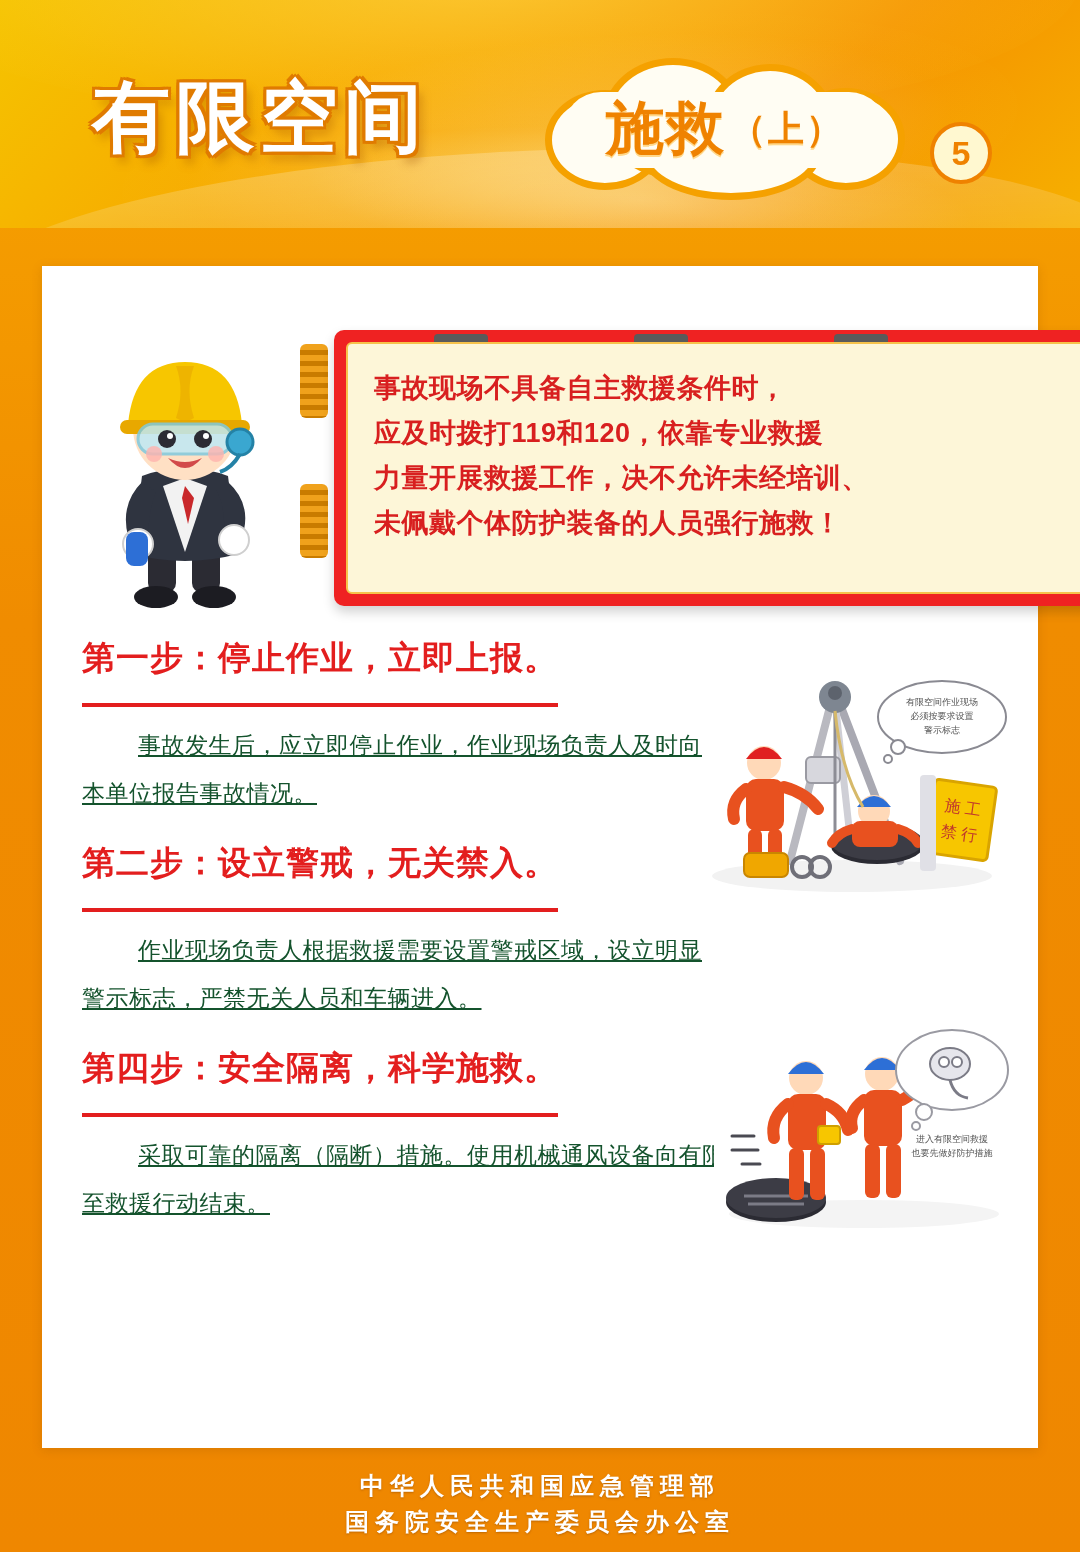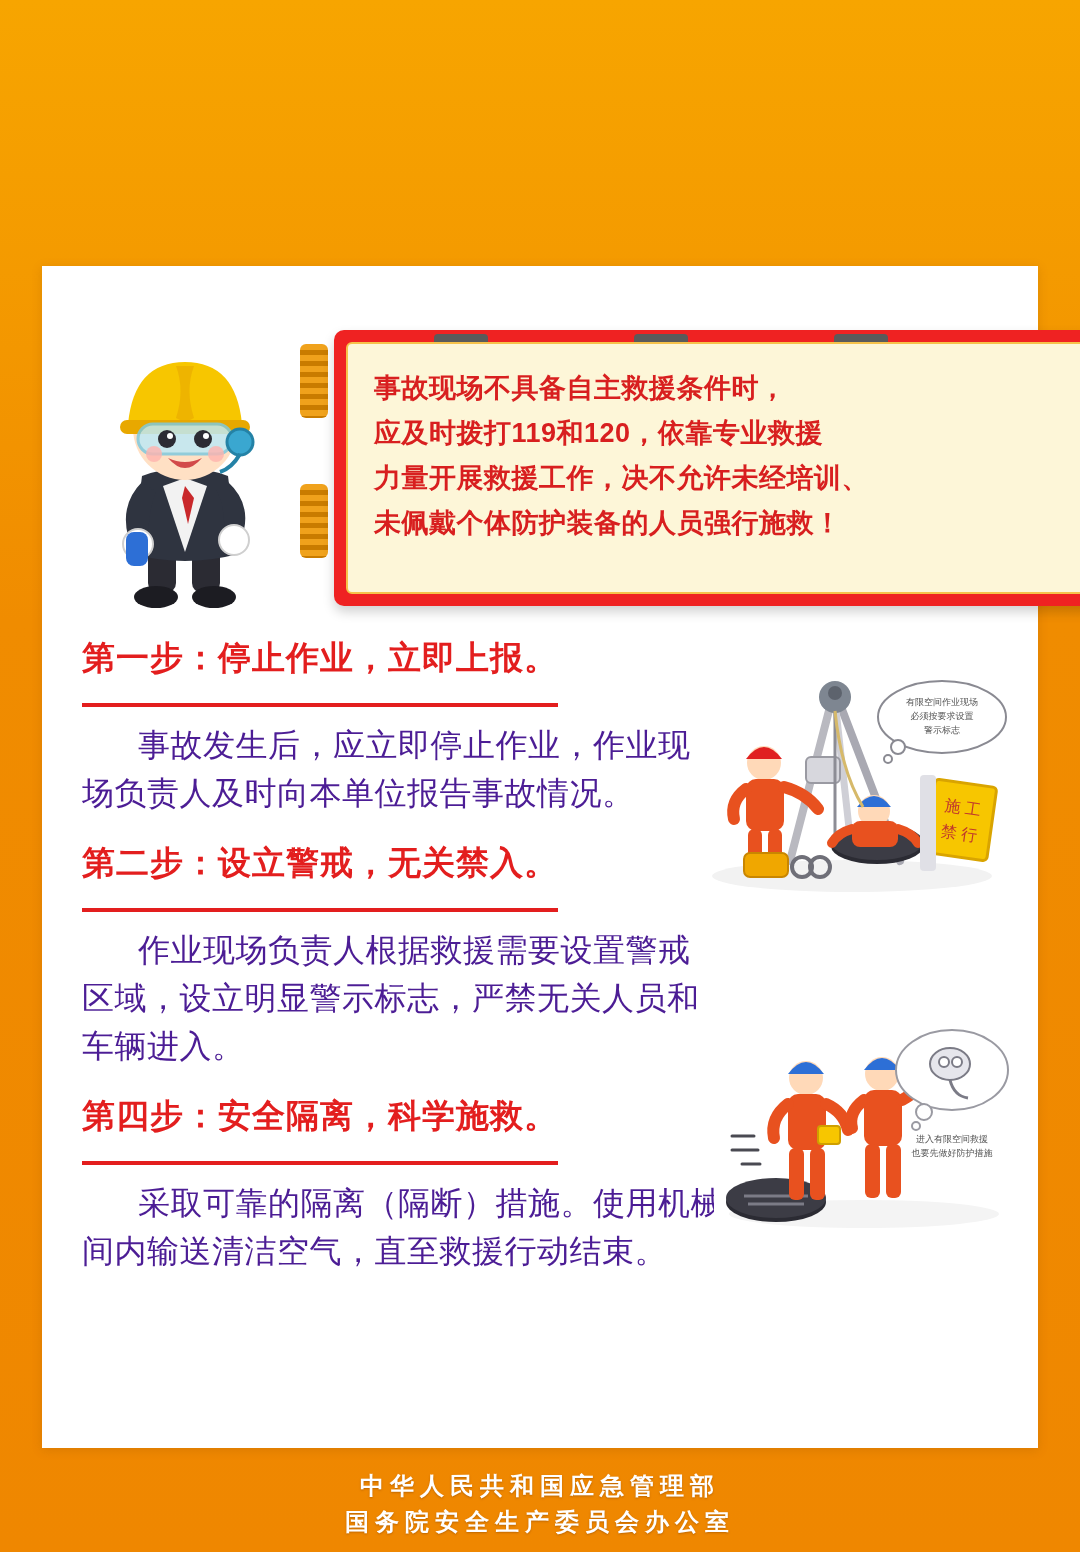--- a/index.html
+++ b/index.html
@@ -241,26 +241,27 @@
     font-weight: bold;
     color: #e31e1e;
     letter-spacing: 1px;
     display: inline-block;
     border-bottom: 4px solid #e31e1e;
     padding-bottom: 22px;
     margin-bottom: 14px;
     white-space: nowrap;
   }
   .step-body {
-    font-size: 32px;
+    font-size: 23px;
     line-height: 48px;
-    color: #4c1d95;
+    color: #14532d;
     text-indent: 56px;
     letter-spacing: .5px;
     max-width: 640px;
+    text-decoration: underline;
   }
   .step.wide .step-body { max-width: 910px; }
   .step + .step { margin-top: 24px; }
 
   .illus {
     position: absolute;
     background: #ffffff;
   }
   .illus svg { display: block; }
 
@@ -277,20 +278,43 @@
     letter-spacing: 6px;
     font-weight: bold;
     text-shadow: 0 1px 2px rgba(140,70,0,.5);
   }
 </style>
 </head>
 <body>
 
 <div class="poster">
 
+  <div class="header">
+    <div class="swoosh sw1"></div>
+    <div class="swoosh sw2"></div>
+    <div class="swoosh sw3"></div>
+    <div class="header-curve"></div>
+
+    <div class="main-title">有限空间</div>
+
+    <div class="cloud">
+      <div class="lobe l1"></div>
+      <div class="lobe l2"></div>
+      <div class="lobe l3"></div>
+      <div class="lobe l4"></div>
+      <div class="lobe l5"></div>
+      <div class="inner"></div>
+      <div class="cloud-text">
+        <span>施救</span>
+        <span class="suffix">（上）</span>
+      </div>
+    </div>
+
+    <div class="num-badge">5</div>
+  </div>
 
   <div class="card">
 
     <div class="mascot">
       <svg width="190" height="280" viewBox="0 0 190 280" xmlns="http://www.w3.org/2000/svg">
 
         <rect x="58" y="205" width="28" height="52" rx="10" fill="#2b2b33"></rect>
         <rect x="102" y="205" width="28" height="52" rx="10" fill="#2b2b33"></rect>
         <ellipse cx="66" cy="261" rx="22" ry="11" fill="#1c1c22"></ellipse>
         <ellipse cx="124" cy="261" rx="22" ry="11" fill="#1c1c22"></ellipse>

